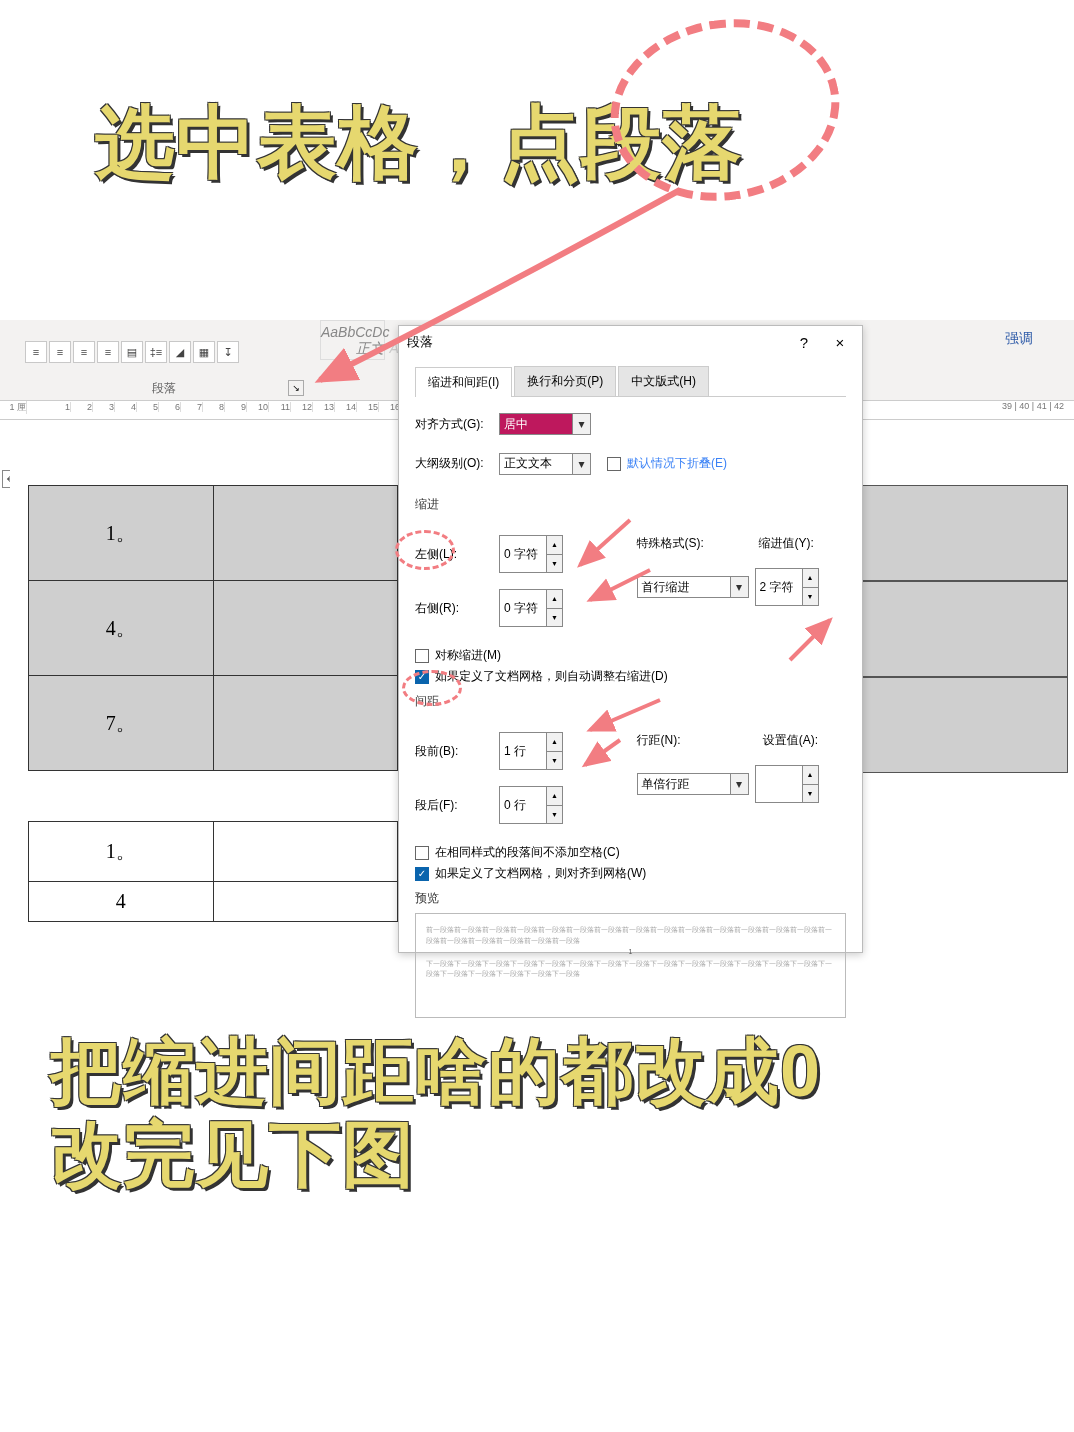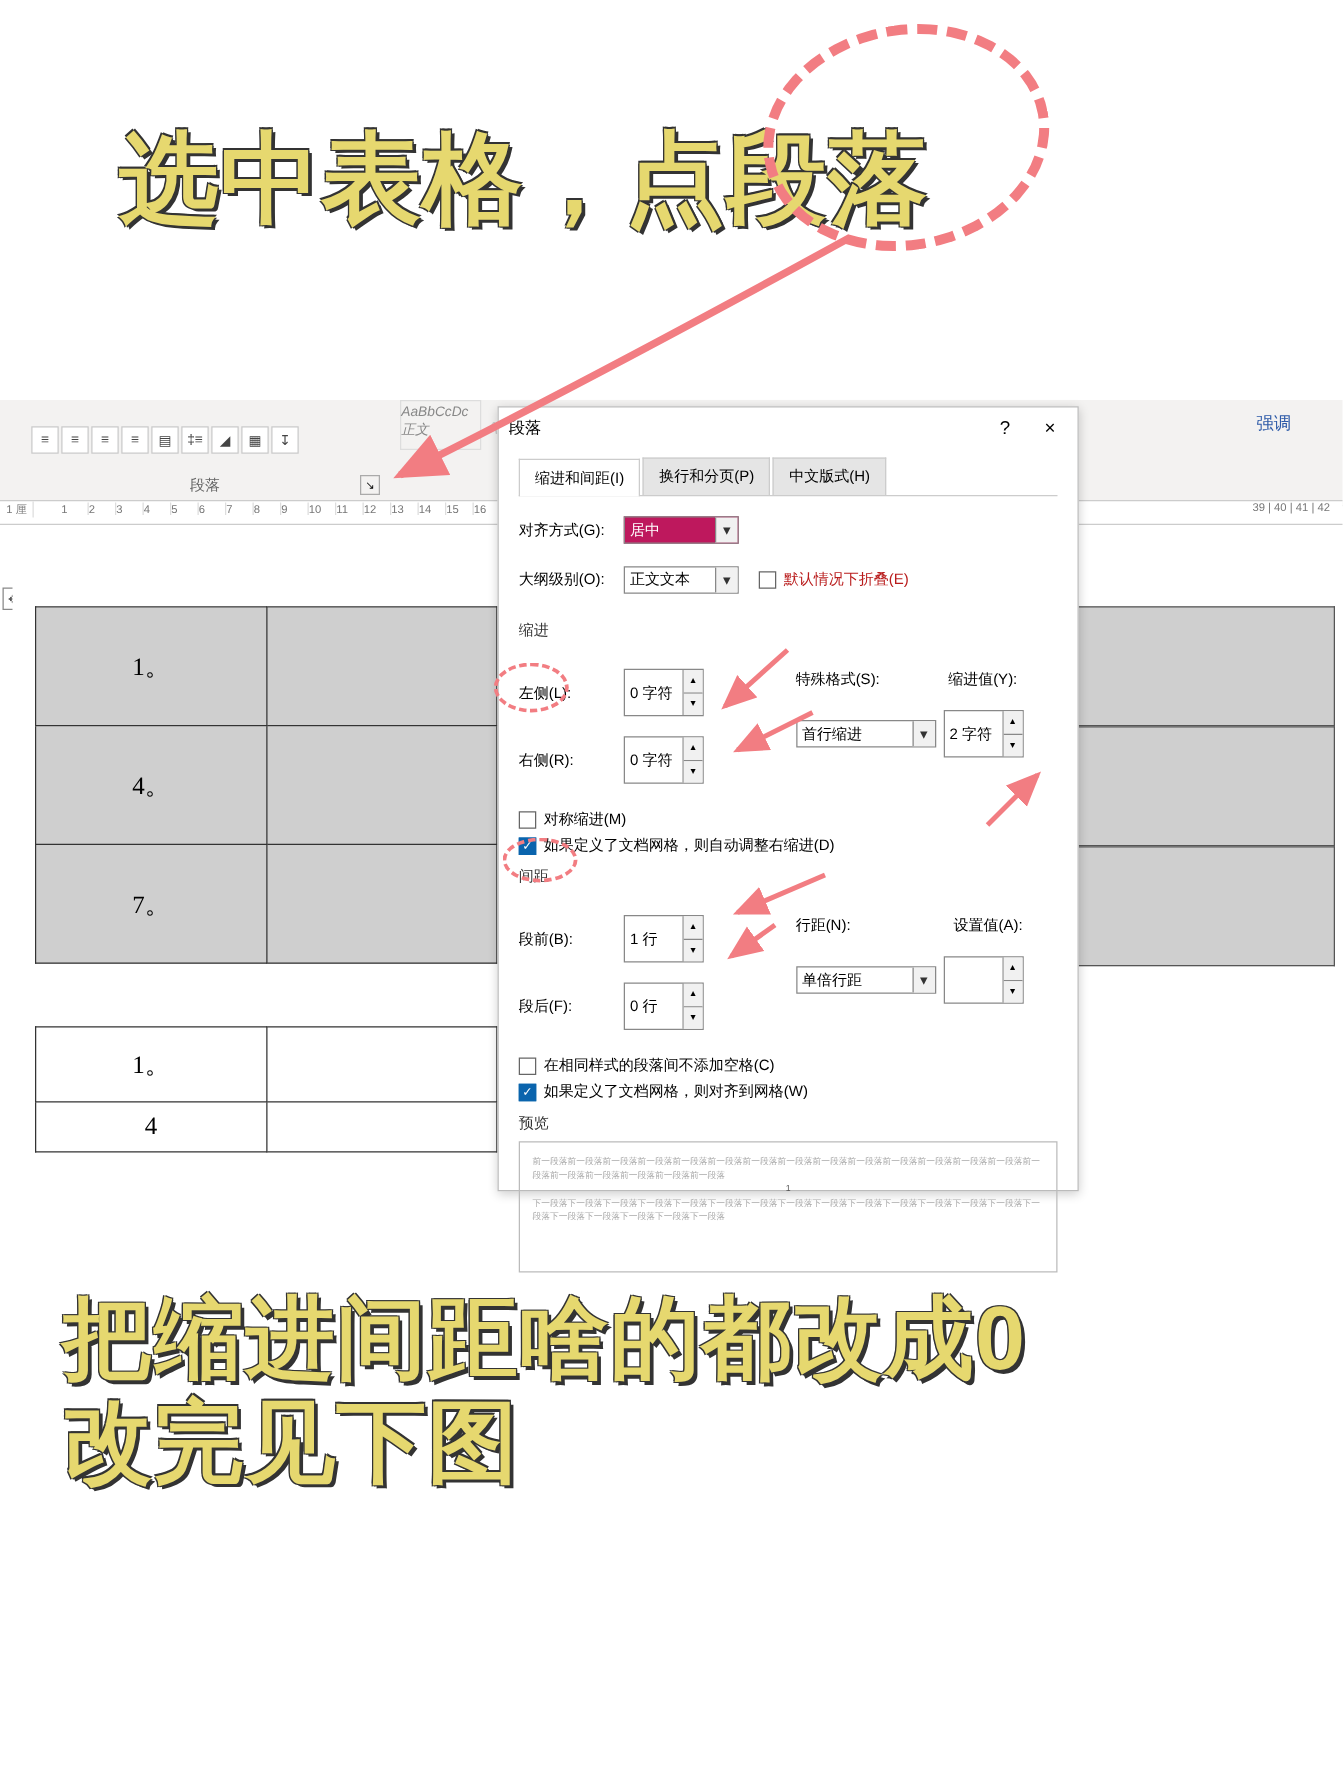--- a/index.html
+++ b/index.html
@@ -69,36 +69,36 @@
     border:1px solid #aaa; font-size:9px;
     display:flex; align-items:center; justify-content:center;
   }
   .styles-strip {
     position:absolute; top:0; left:320px; right:0; height:40px;
     color:#bbb; font-style:italic;
     font-size:14px; overflow:hidden; white-space:nowrap;
   }
   .style-box {
     display:inline-block; width:65px; height:40px; border:1px solid #ddd;
-    text-align:left; font-size:11px; padding-top:3px; margin-right:1px;
+    text-align:right; font-size:14px; padding-top:3px; margin-right:1px;
     color:#888;
   }
   .style-emph {
     position:absolute; top:10px; right:25px; width:60px;
     display:inline-block; text-align:center; font-size:14px; color:#2d5aa8;
   }
 
   
   .ruler {
     position:absolute; top:400px; left:0; width:1074px; height:20px;
     background:#fff; border-top:1px solid #ccc; border-bottom:1px solid #ccc;
     font-size:9px; color:#777; padding-left:5px;
     overflow:hidden; white-space:nowrap;
   }
-  .ruler span { display:inline-block; width:22px; text-align:left; border-right:1px solid #ddd; }
+  .ruler span { display:inline-block; width:22px; text-align:right; border-right:1px solid #ddd; }
 
   
   .doc {
     position:absolute; top:435px; left:10px; width:385px; height:520px;
     background:#fff;
   }
   .movehandle {
     position:absolute; top:470px; left:2px; width:18px; height:18px;
     border:1px solid #888; display:flex; align-items:center; justify-content:center;
     font-size:11px; color:#555; background:#fff;
@@ -278,21 +278,21 @@
       </div>
     </div>
     <div class="row">
       <label>大纲级别(O):</label>
       <div class="combo" style="width:92px">
         <span>正文文本</span>
         <div class="caret">▾</div>
       </div>
       <div class="chk" style="margin-left:10px">
         <div class="chkbox"></div>
-        <span style="color:#b91c1c">默认情况下折叠(E)</span>
+        <span style="color:#3b82f6">默认情况下折叠(E)</span>
       </div>
     </div>
 
     <div class="section-hd" style="margin-top:20px">缩进</div>
     <div class="two-col">
       <div class="col">
         <div class="row">
           <label class="collbl">左侧(L):</label>
           <div class="spin">
             <span>0 字符</span>

